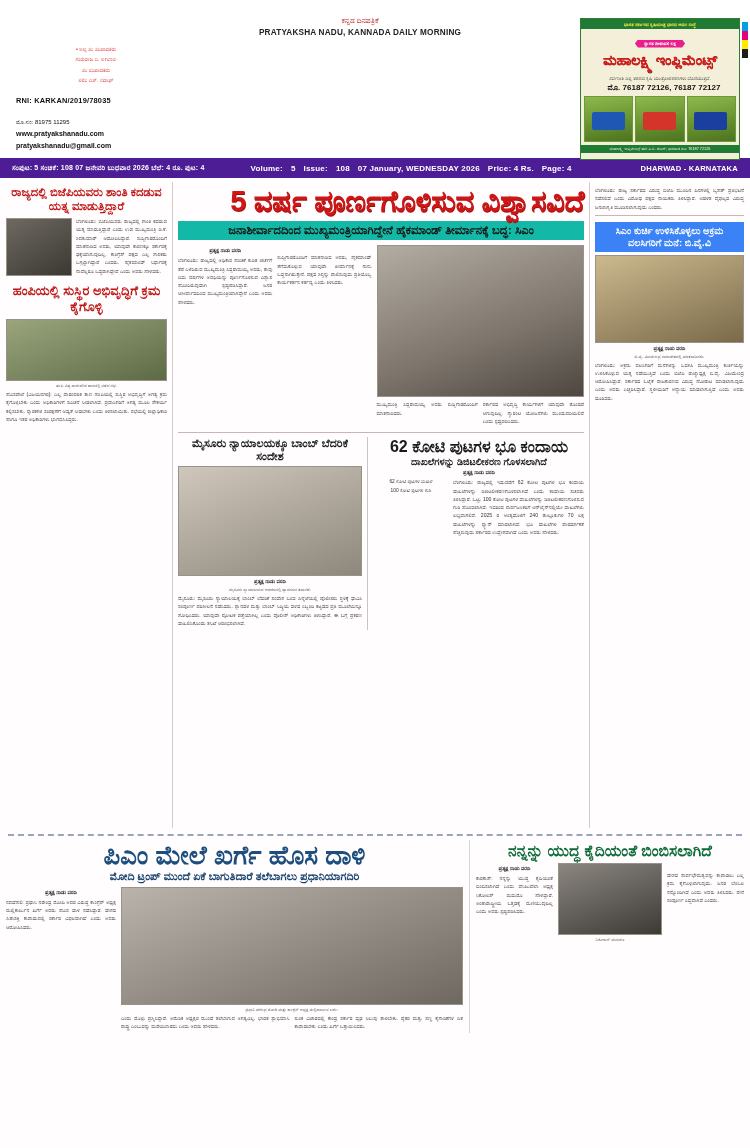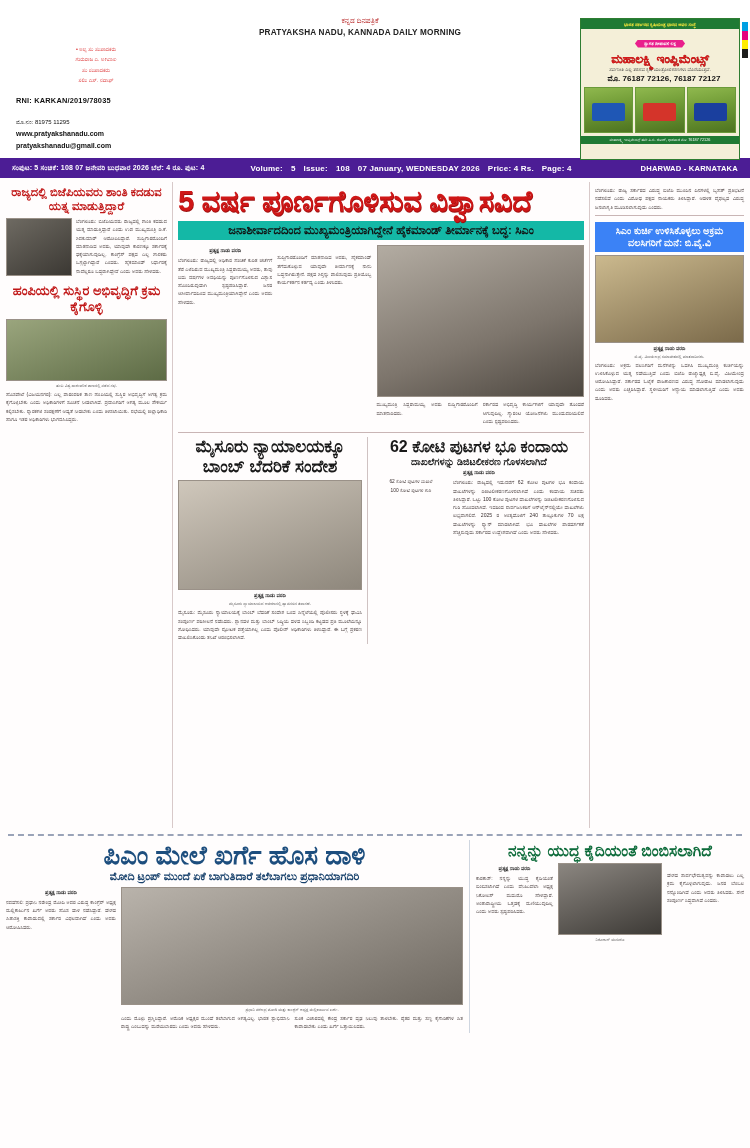--- a/index.html
+++ b/index.html
@@ -46,22 +46,22 @@
     background: #1f7a34; color: #ffeb3b; font-size: 4.6px; text-align: center;
     padding: 2.5px 2px; font-weight: bold;
   }
   .ad-strip2 { text-align: center; padding: 2px 0 1px; }
   .ad-strip2 span {
     display: inline-block; background: #e91e8c; color: #fff;
     font-size: 4.6px; padding: 1.5px 9px; font-weight: bold;
     clip-path: polygon(6% 0,94% 0,100% 50%,94% 100%,6% 100%,0 50%);
   }
   .ad-name {
-    text-align: center; font-size: 12px; font-weight: bold; color: #d81b1b;
-    margin: 2px 0 1px; text-shadow: .4px .4px 0 #8a0f0f;
+    text-align: center; font-size: 14px; font-weight: bold; color: #d81b1b;
+    margin: 2px 0 7px; text-shadow: .4px .4px 0 #8a0f0f;
   }
   .ad-line { text-align: center; font-size: 4.8px; color: #333; }
   .ad-phone { text-align: center; font-size: 8px; font-weight: bold; color: #111; margin-top: 2px; margin-left: 8px; }
   .ad-photos { display: flex; gap: 2px; padding: 3px 3px 0; }
   .ad-photos div {
     flex: 1; height: 46px; border: 1px solid #6a9a3a;
     background: linear-gradient(170deg,#8fb84e 0%,#6f9a35 45%,#4d7320 100%);
     position: relative; overflow: hidden;
   }
   .ad-photos .im1::after, .ad-photos .im2::after, .ad-photos .im3::after {
@@ -105,31 +105,31 @@
   .txt p { margin-bottom: 2.5px; }
   .byline { text-align: center; font-size: 5.2px; font-weight: bold; color: #222; margin: 2px 0; }
 
   .photo {
     background: linear-gradient(160deg,#b9b2aa,#8d857d);
     border: 1px solid #9a9188; position: relative; overflow: hidden;
   }
 
   
   .main-head {
-    font-size: 29px; color: #cf1717; font-weight: bold; text-align: left;
+    font-size: 29px; color: #cf1717; font-weight: bold; text-align: right;
     line-height: 1.05; letter-spacing: -.3px; padding: 4px 0 2px;
     text-shadow: .5px .5px 0 #9b0f0f;
   }
   .sub-head {
     background: #14b8a6; color: #111; font-weight: bold;
     font-size: 11.5px; text-align: center; padding: 3px 6px; margin: 3px 0 5px;
   }
   .three-col { display: flex; gap: 5px; }
   .three-col > div { flex: 1; }
-  .mid-head-dark { font-size: 17px; color: #1a1a1a; font-weight: bold; text-align: center; line-height: 1.2; }
+  .mid-head-dark { font-size: 11px; color: #1a1a1a; font-weight: bold; text-align: center; line-height: 1.2; }
   .redbox {
     background: #3b82f6; color: #fff; font-weight: bold; font-size: 9.6px;
     text-align: center; padding: 3px 18px; line-height: 1.25;
   }
 
   
   .divider-dash { border-top: 2px dashed #9aa3b8; margin: 6px 8px 4px; }
   .bottom { display: flex; padding: 0 6px; gap: 6px; }
   .bot-left { flex: 1; border-right: 1px solid #cfd6e0; padding-right: 6px; }
   .bot-right { width: 268px; }

